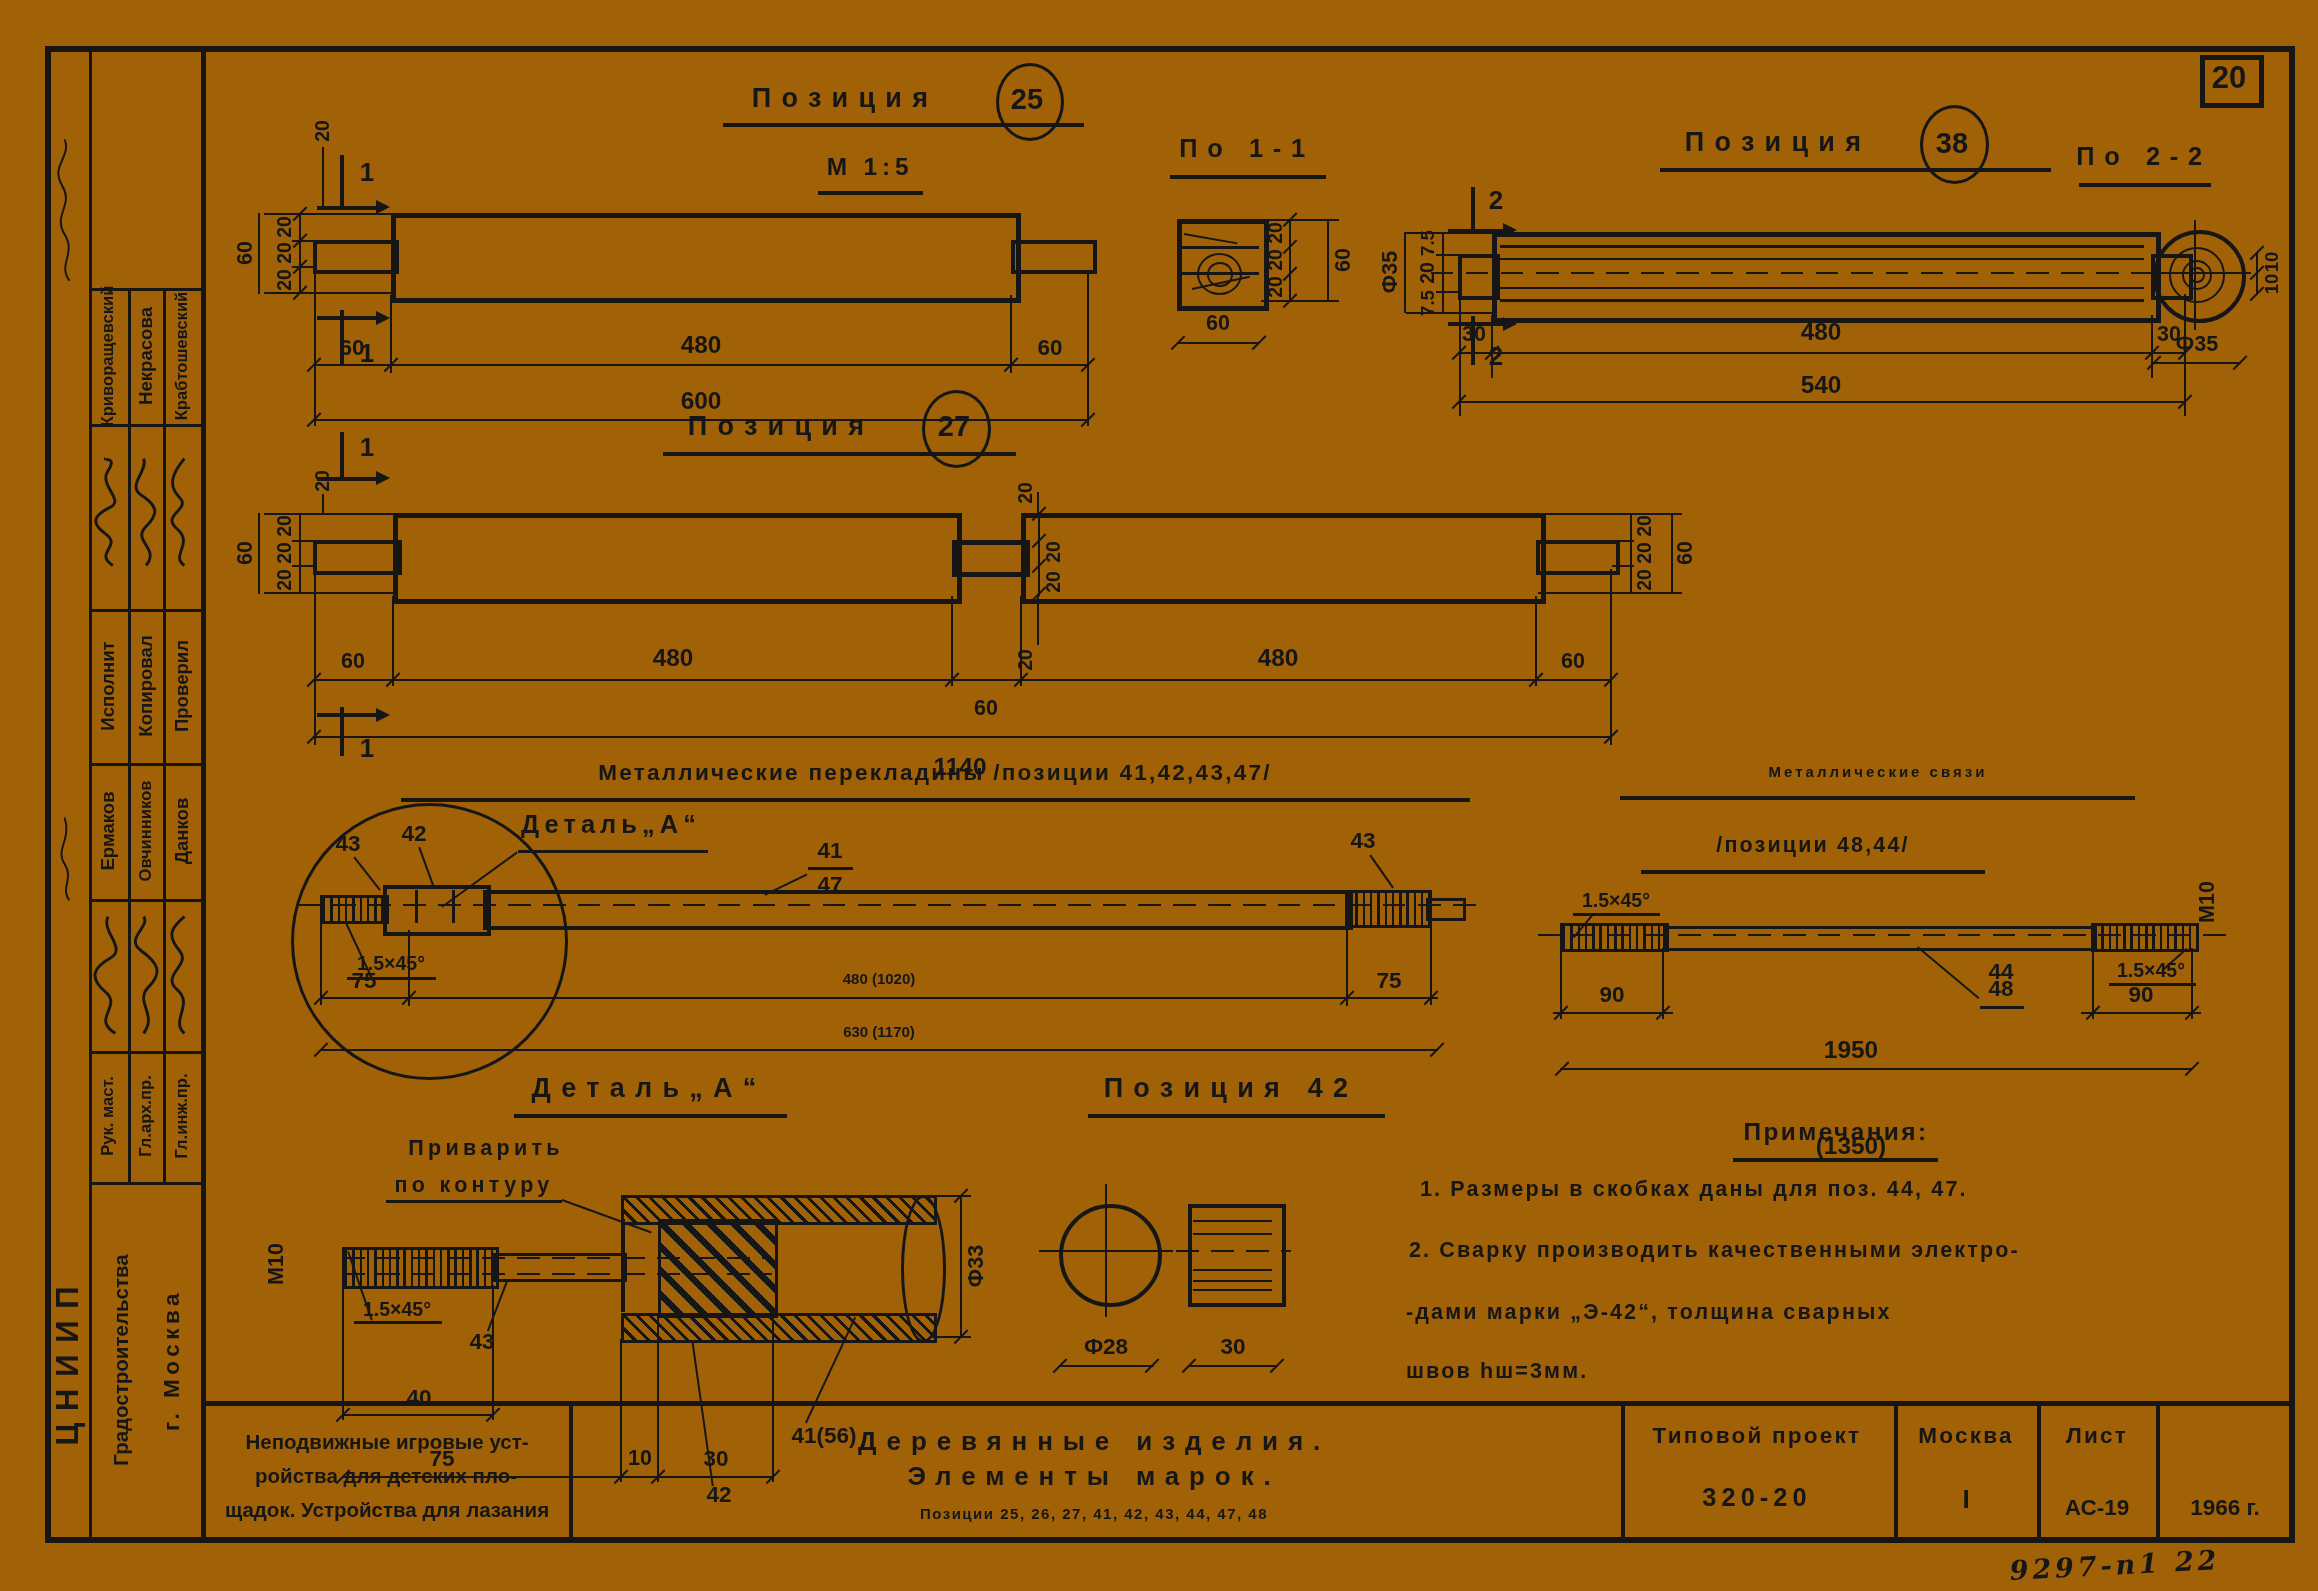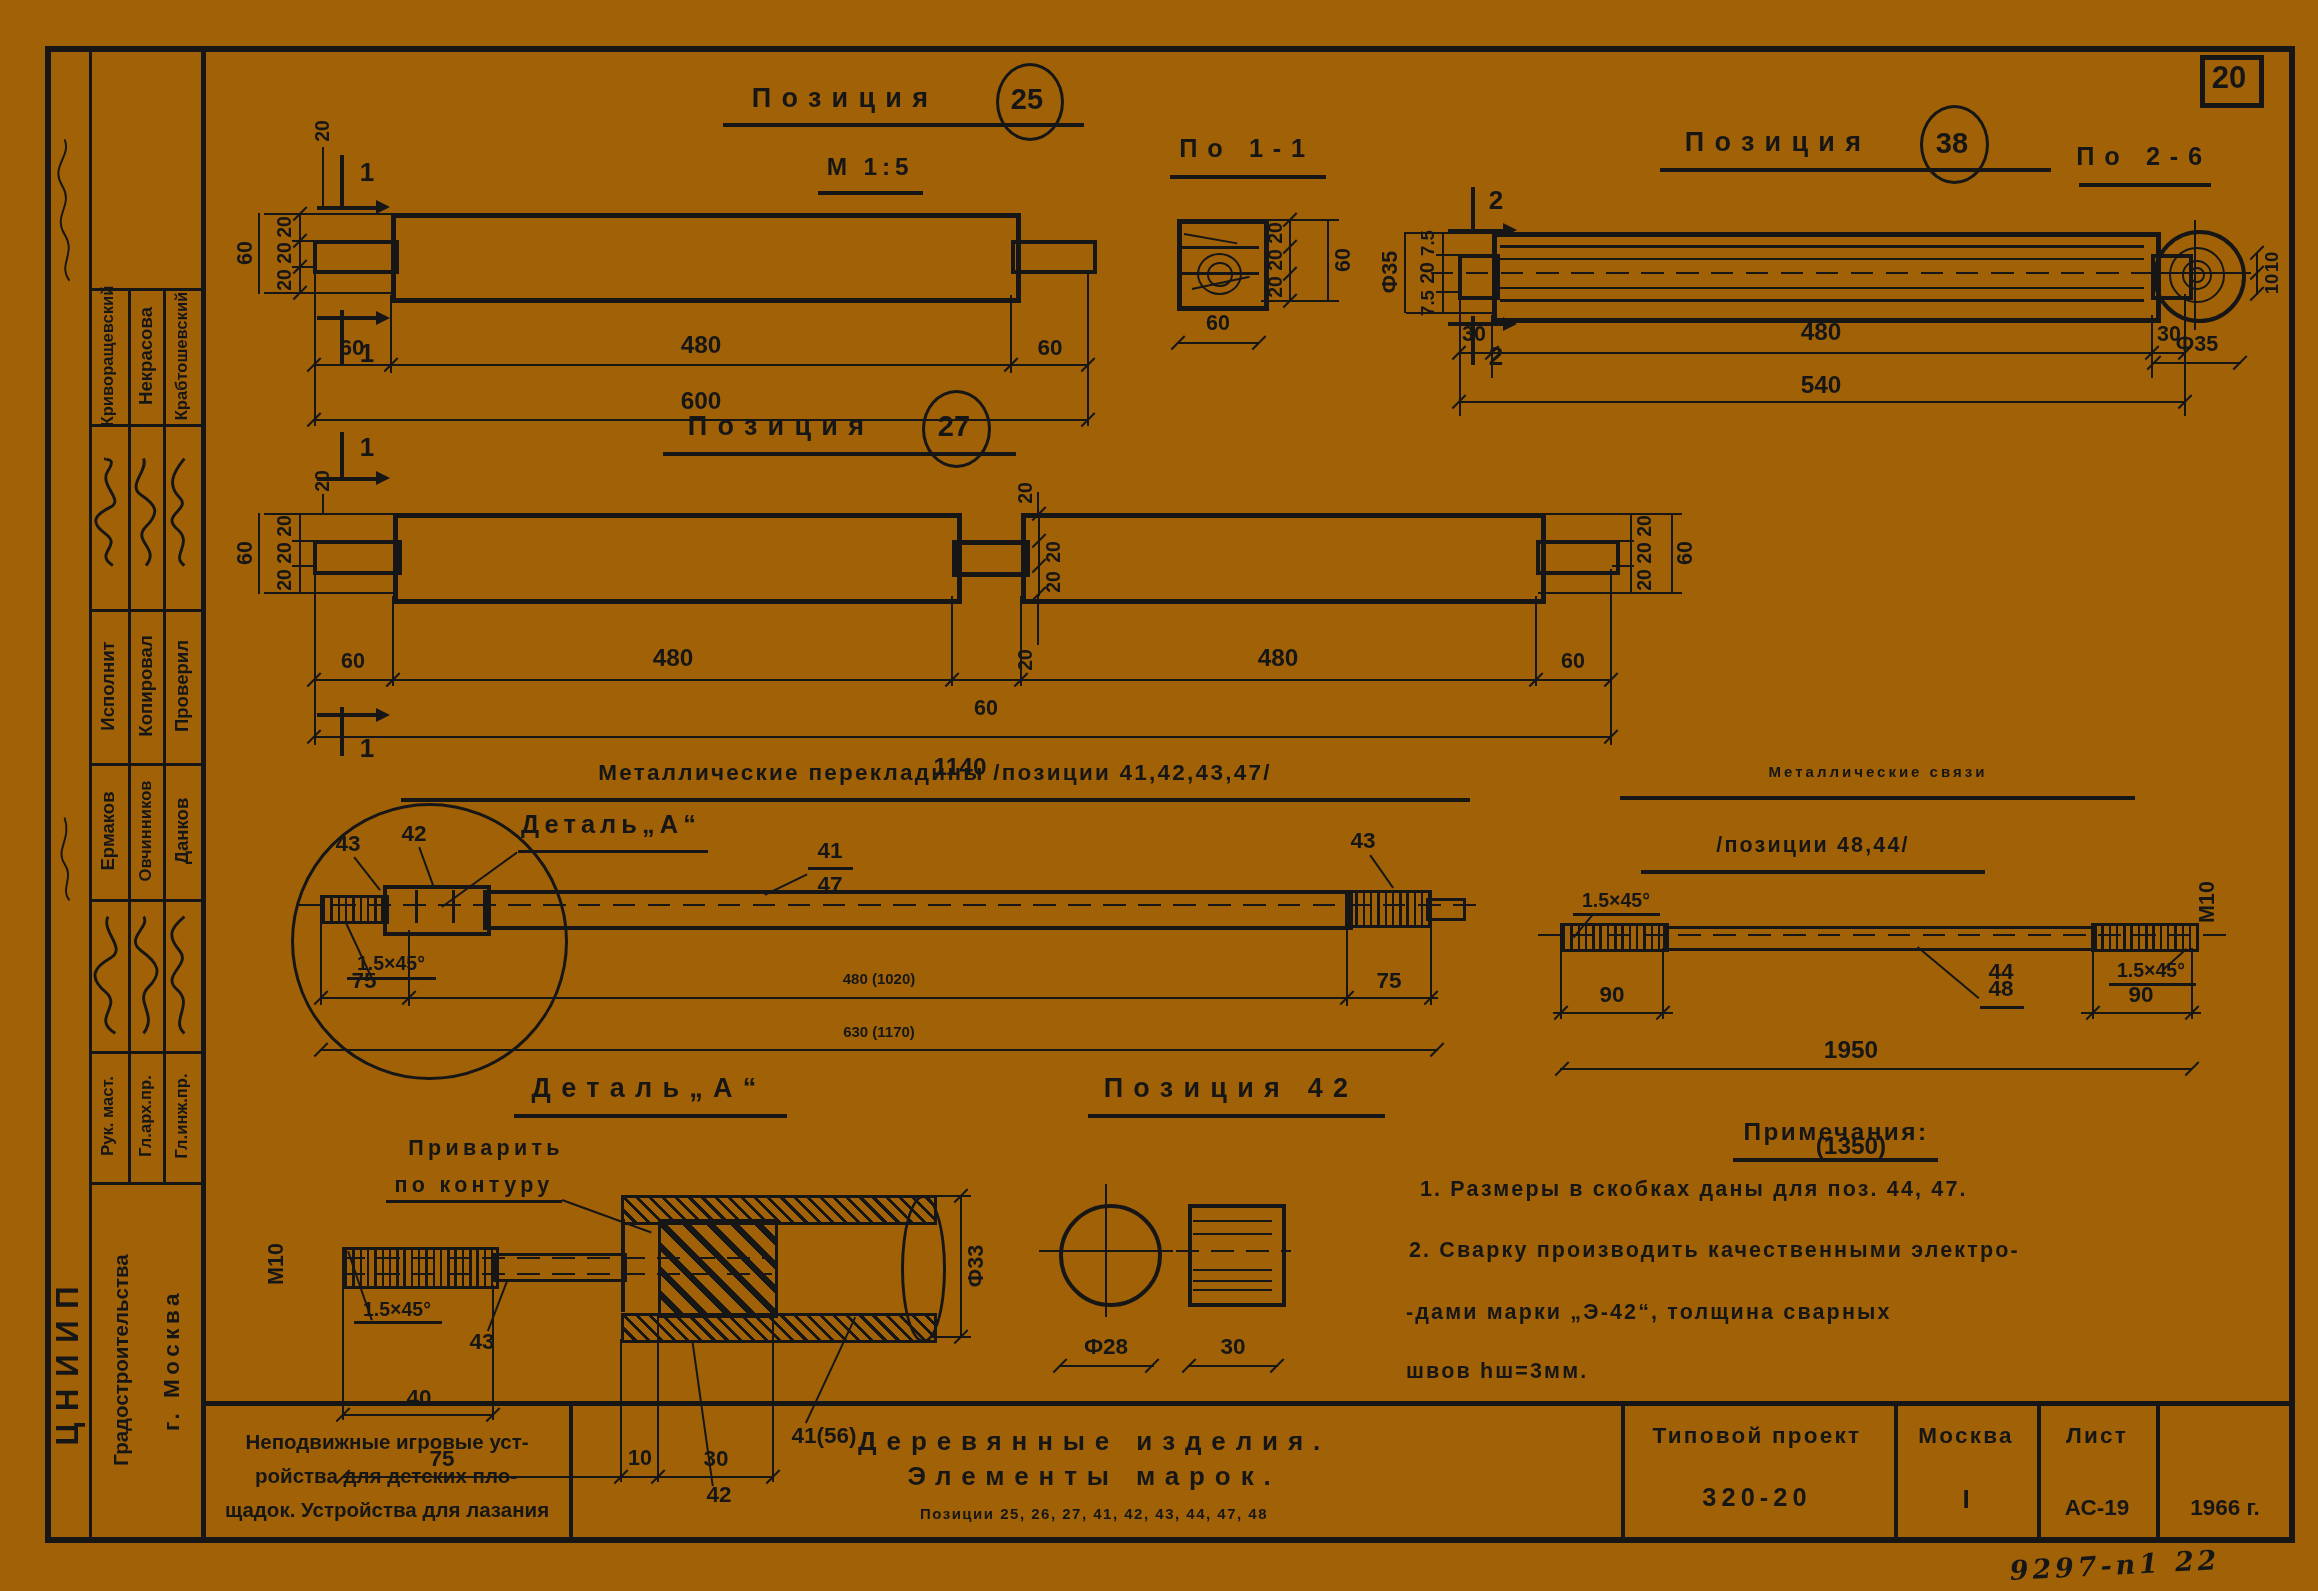--- a/index.html
+++ b/index.html
@@ -178,21 +178,21 @@
   <div class="hl" style="left:1177px;top:342px;width:82px;height:2.4px"></div>
   <div class="tk" style="left:1178px;top:343px"></div>
   <div class="tk" style="left:1259px;top:343px"></div>
   <span class="lbl s44" style="left:1218px;top:324px">60</span>
 
   <span class="lbl s56 sp" style="left:1778px;top:142px">Позиция</span>
   <div class="box b8 circle" style="left:1920px;top:105px;width:63px;height:73px"></div>
   <span class="lbl s60" style="left:1952px;top:143px">38</span>
   <div class="hl" style="left:1660px;top:168px;width:391px;height:3.9px"></div>
 
-  <span class="lbl s52 sp" style="left:2144px;top:157px">По 2-6</span>
+  <span class="lbl s52 sp" style="left:2144px;top:157px">По 2-2</span>
   <div class="hl" style="left:2079px;top:183px;width:132px;height:3.9px"></div>
 
   <div class="box" style="left:1492px;top:232px;width:659px;height:81px"></div>
   <div class="hl" style="left:1500px;top:245px;width:644px;height:2.9px"></div>
   <div class="hl" style="left:1500px;top:258px;width:644px;height:2px"></div>
   <div class="hl" style="left:1500px;top:287px;width:644px;height:2px"></div>
   <div class="hl" style="left:1500px;top:299px;width:644px;height:2.9px"></div>
   <div class="box b9" style="left:1458px;top:254px;width:34px;height:38px"></div>
   <div class="box b9" style="left:2151px;top:254px;width:34px;height:38px"></div>
   <div class="dashh" style="left:1431px;top:272px;width:781px"></div>

